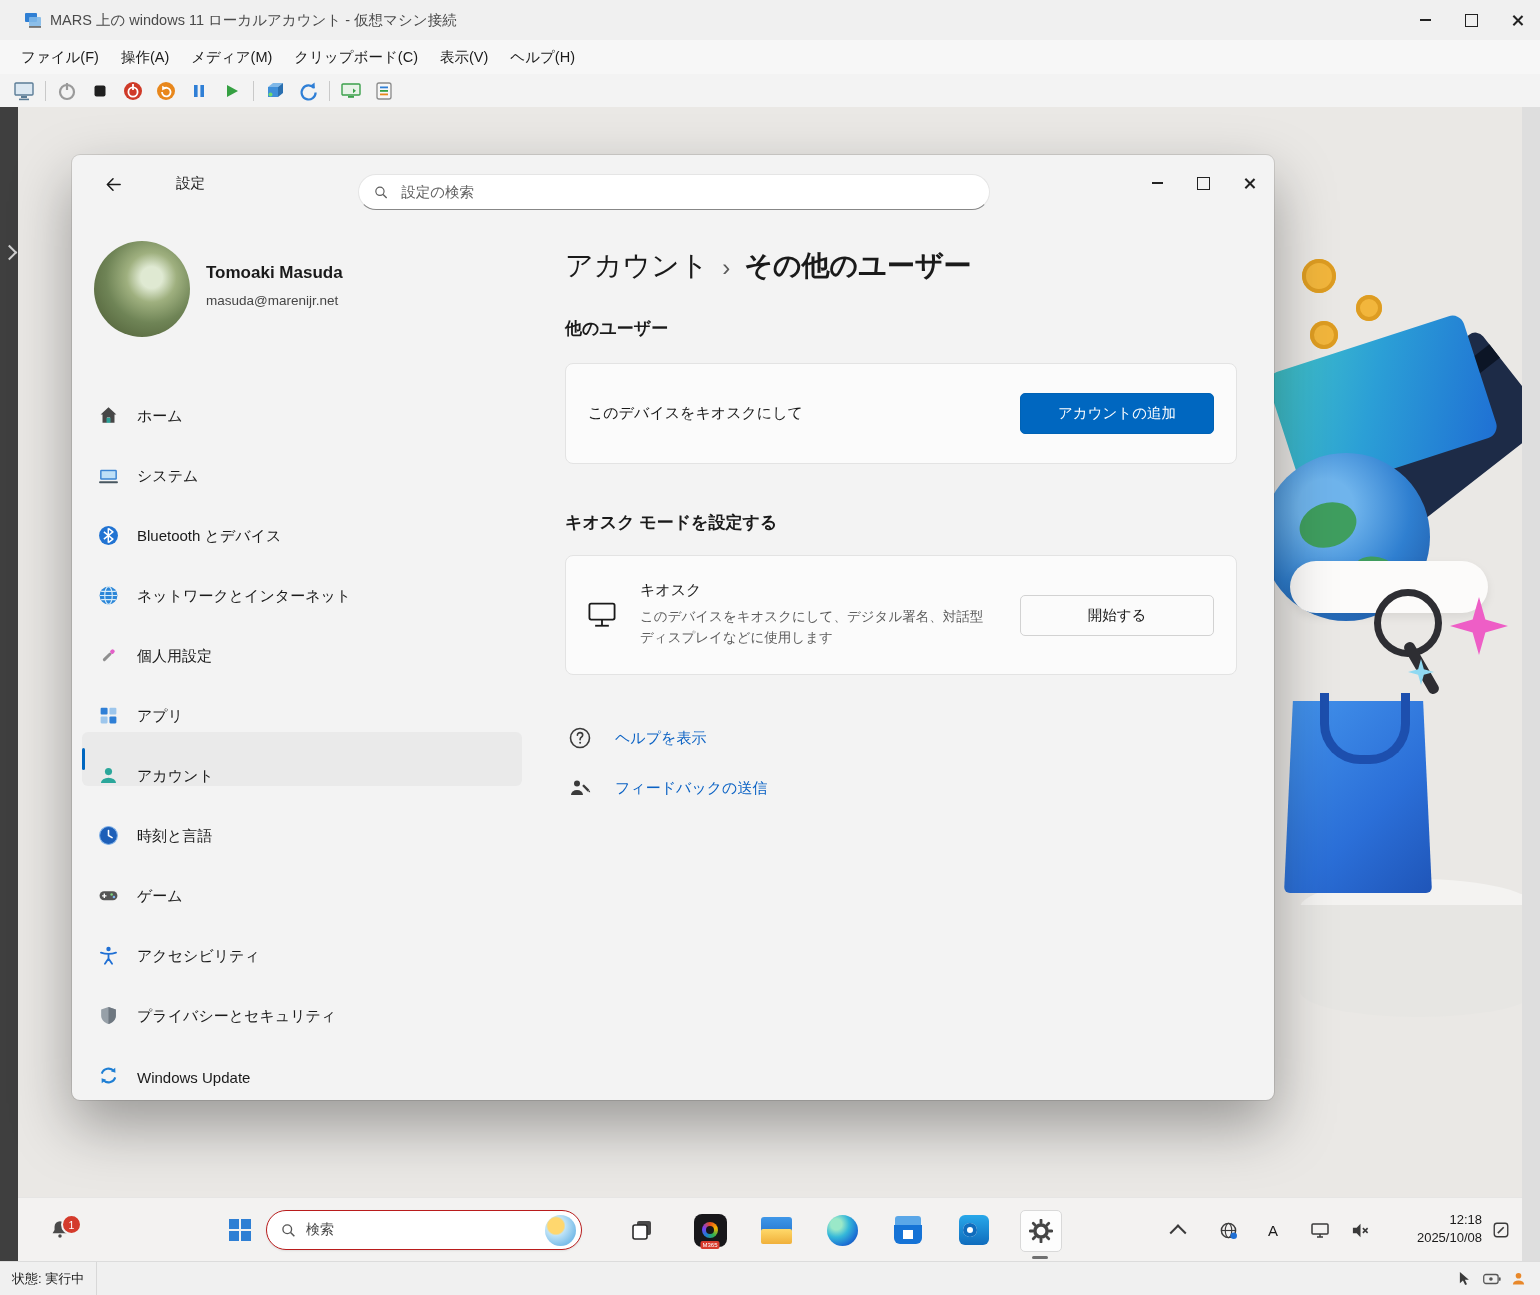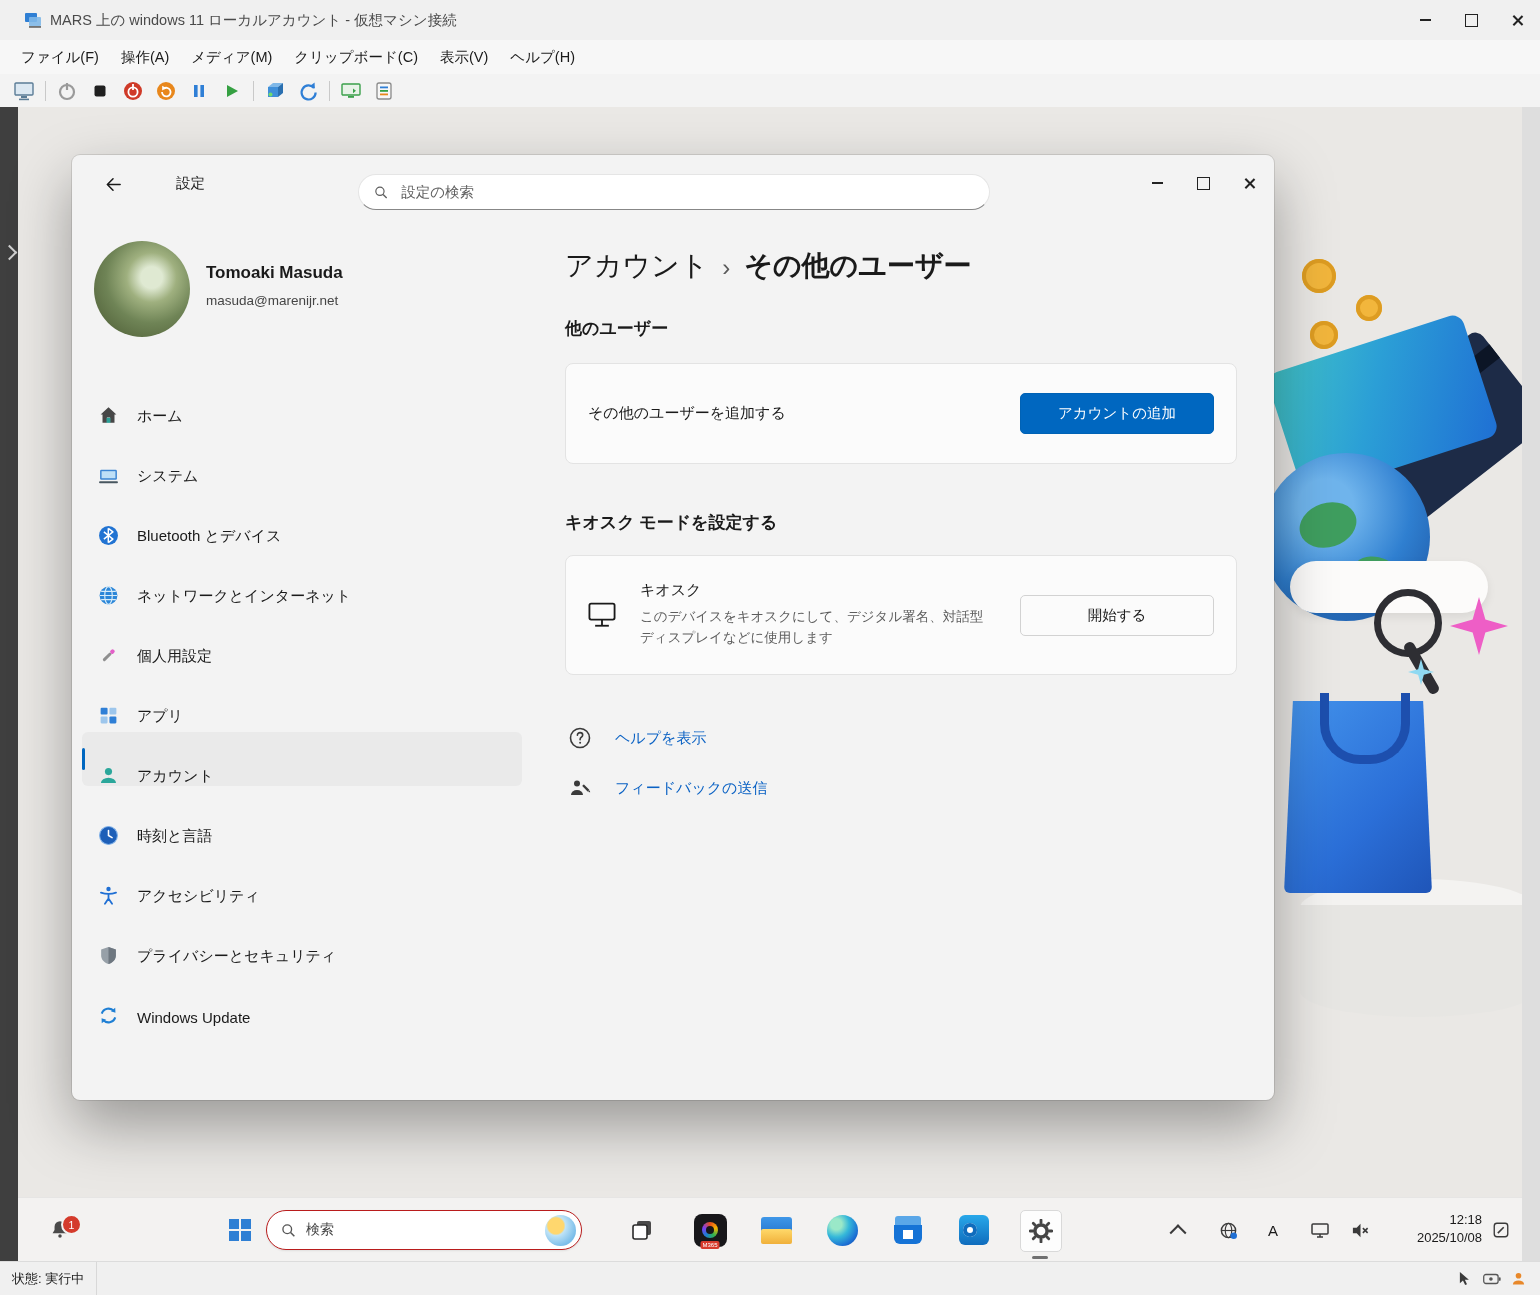--- a/index.html
+++ b/index.html
@@ -518,20 +518,31 @@
               <circle cx="10" cy="10" r="8.5" fill="#1d5fb8"></circle>
               <circle cx="10" cy="10" r="8.5" fill="none" stroke="#7fb0e8" stroke-width="1"></circle>
               <path d="M10 5.2V10l3.4 2" stroke="#fff" stroke-width="1.5" fill="none" stroke-linecap="round"></path>
             </svg>
           </span>
         <span>時刻と言語</span>
       </div>
       <div class="s-nav-item">
         <span class="nicon">
             <svg viewBox="0 0 20 20" width="21" height="21">
+              <rect x="1.5" y="6" width="17" height="8.6" rx="4.3" fill="#555"></rect>
+              <path d="M6 8.2v4.2M3.9 10.3h4.2" stroke="#fff" stroke-width="1.3"></path>
+              <circle cx="13" cy="9" r="1.2" fill="#7fd27f"></circle>
+              <circle cx="15.2" cy="11.4" r="1.2" fill="#7fb8f0"></circle>
+            </svg>
+          </span>
+        <span>ゲーム</span>
+      </div>
+      <div class="s-nav-item">
+        <span class="nicon">
+            <svg viewBox="0 0 20 20" width="21" height="21">
               <circle cx="10" cy="3.8" r="2.1" fill="#1f6fd4"></circle>
               <path d="M2.8 7.2c4.8 1.6 9.6 1.6 14.4 0M10 8.4v4.4M10 12.8l-3.4 5M10 12.8l3.4 5" stroke="#1f6fd4" stroke-width="1.7" fill="none" stroke-linecap="round"></path>
             </svg>
           </span>
         <span>アクセシビリティ</span>
       </div>
       <div class="s-nav-item">
         <span class="nicon">
             <svg viewBox="0 0 20 20" width="21" height="21">
               <path d="M10 1.8l7 2.4v5.6c0 4.4-2.9 6.9-7 8.4-4.1-1.5-7-4-7-8.4V4.2z" fill="#97a0a8"></path>
@@ -556,21 +567,21 @@
     <div class="s-content">
       <div class="s-breadcrumb">
         <span>アカウント</span>
         <span class="sep">›</span>
         <span class="cur">その他のユーザー</span>
       </div>
 
       <div class="s-label" style="top:162px;">他のユーザー</div>
 
       <div class="s-card" style="top:208px;height:101px;padding:0 22px;">
-        <span>その他のユーザーを追加する</span>
+        <span>このデバイスをキオスクにして</span>
         <button class="btn btn-primary">アカウントの追加</button>
       </div>
 
       <div class="s-label" style="top:356px;">キオスク モードを設定する</div>
 
       <div class="s-card" style="top:400px;height:120px;padding:0 22px 0 20px;">
         <svg width="32" height="32" viewBox="0 0 28 28">
             <rect x="3" y="4" width="22" height="14" rx="1.5" fill="none" stroke="#1a1a1a" stroke-width="1.6"></rect>
             <line x1="14" y1="18" x2="14" y2="23" stroke="#1a1a1a" stroke-width="1.6"></line>
             <line x1="8" y1="23.4" x2="20" y2="23.4" stroke="#1a1a1a" stroke-width="1.6"></line>

